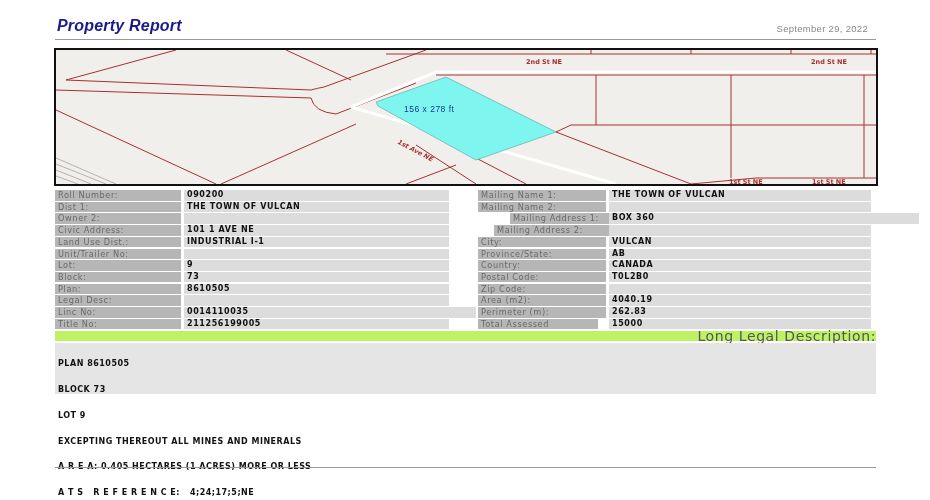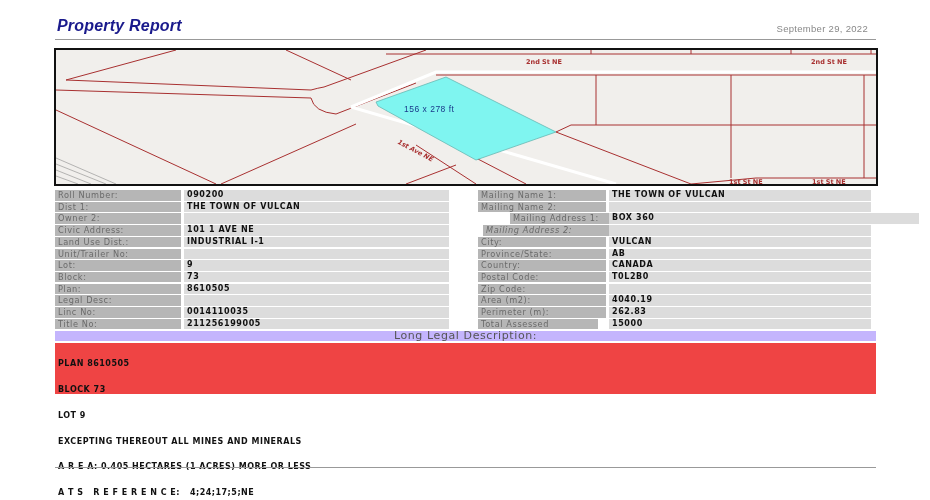--- a/index.html
+++ b/index.html
@@ -6,22 +6,22 @@
   body { width:930px; height:500px; position:relative; overflow:hidden; font-family:"DejaVu Sans", sans-serif; }
   .title { position:absolute; left:57px; top:17px; font-family:"Liberation Sans", sans-serif; font-weight:bold; font-style:italic; font-size:16px; color:#1a1a8c; letter-spacing:0.2px; }
   .date { position:absolute; right:62px; top:23px; font-family:"Liberation Sans", sans-serif; font-size:9.5px; color:#888; letter-spacing:0.3px; }
   .hr-top { position:absolute; left:55px; top:39px; width:821px; height:1px; background:#999; }
   .map { position:absolute; left:54px; top:48px; width:824px; height:138px; border:2px solid #111; box-sizing:border-box; background:#f1efec; overflow:hidden; }
   .map svg { position:absolute; left:0; top:0; }
   .grid { position:absolute; font-size:8.2px; letter-spacing:0.6px; }
   .row { position:absolute; height:10.5px; }
   .lbl { position:absolute; top:0; height:10.5px; background:#b6b6b6; color:#6a6a6a; padding-left:3px; box-sizing:border-box; line-height:10.5px; white-space:nowrap; overflow:hidden; }
   .val { position:absolute; top:0; height:10.5px; background:#dcdcdc; color:#111; font-weight:bold; padding-left:3px; box-sizing:border-box; line-height:10.5px; white-space:nowrap; overflow:hidden; font-size:8px; }
-  .lld-head { position:absolute; left:55px; top:331px; width:821px; height:10px; background:#c4b5fd; color:#555; font-size:11px; letter-spacing:0.6px; text-align:center; line-height:10px; }
-  .lld-body { position:absolute; left:55px; top:343px; width:821px; height:51px; background:#ef4444; box-sizing:border-box; padding:0 3px; font-size:8px; font-weight:bold; color:#111; line-height:8.6px; letter-spacing:0.5px; white-space:pre; }
+  .lld-head { position:absolute; left:55px; top:331px; width:821px; height:10px; background:#bef264; color:#555; font-size:14px; letter-spacing:0.6px; text-align:right; line-height:10px; }
+  .lld-body { position:absolute; left:55px; top:343px; width:821px; height:51px; background:#e5e5e5; box-sizing:border-box; padding:0 3px; font-size:8px; font-weight:bold; color:#111; line-height:8.6px; letter-spacing:0.5px; white-space:pre; }
   .hr-bottom { position:absolute; left:55px; top:467px; width:821px; height:1px; background:#999; }
 </style>
 </head>
 <body>
 
 <div class="title">Property Report</div>
 <div class="date">September 29, 2022</div>
 <div class="hr-top"></div>
 
 <div class="map">
@@ -113,21 +113,21 @@
   <div class="row" style="left:55px;top:283.6px;">
     <div class="lbl" style="left:0;width:126px;">Plan:</div>
     <div class="val" style="left:129px;width:265px;">8610505</div>
   </div>
   <div class="row" style="left:55px;top:295.3px;">
     <div class="lbl" style="left:0;width:126px;">Legal Desc:</div>
     <div class="val" style="left:129px;width:265px;"></div>
   </div>
   <div class="row" style="left:55px;top:307px;">
     <div class="lbl" style="left:0;width:126px;">Linc No:</div>
-    <div class="val" style="left:129px;width:265px;">0014110035</div>
+    <div class="val" style="left:129px;width:292px;">0014110035</div>
   </div>
   <div class="row" style="left:55px;top:318.7px;">
     <div class="lbl" style="left:0;width:126px;">Title No:</div>
     <div class="val" style="left:129px;width:265px;">211256199005</div>
   </div>
 </div>
 
 <div class="grid">
   <div class="row" style="left:478px;top:190px;">
     <div class="lbl" style="left:0;width:128px;">Mailing Name 1:</div>
@@ -135,21 +135,21 @@
   </div>
   <div class="row" style="left:478px;top:201.7px;">
     <div class="lbl" style="left:0;width:128px;">Mailing Name 2:</div>
     <div class="val" style="left:131px;width:262px;"></div>
   </div>
   <div class="row" style="left:478px;top:213.4px;">
     <div class="lbl" style="left:0;width:128px;margin-left:32px;">Mailing Address 1:</div>
     <div class="val" style="left:131px;width:310px;">BOX 360</div>
   </div>
   <div class="row" style="left:478px;top:225.1px;">
-    <div class="lbl" style="left:5px;width:128px;font-style:italic;">Mailing Address 2:</div>
+    <div class="lbl" style="left:16px;width:128px;">Mailing Address 2:</div>
     <div class="val" style="left:131px;width:262px;"></div>
   </div>
   <div class="row" style="left:478px;top:236.8px;">
     <div class="lbl" style="left:0;width:128px;">City:</div>
     <div class="val" style="left:131px;width:262px;">VULCAN</div>
   </div>
   <div class="row" style="left:478px;top:248.5px;">
     <div class="lbl" style="left:0;width:128px;">Province/State:</div>
     <div class="val" style="left:131px;width:262px;">AB</div>
   </div>

